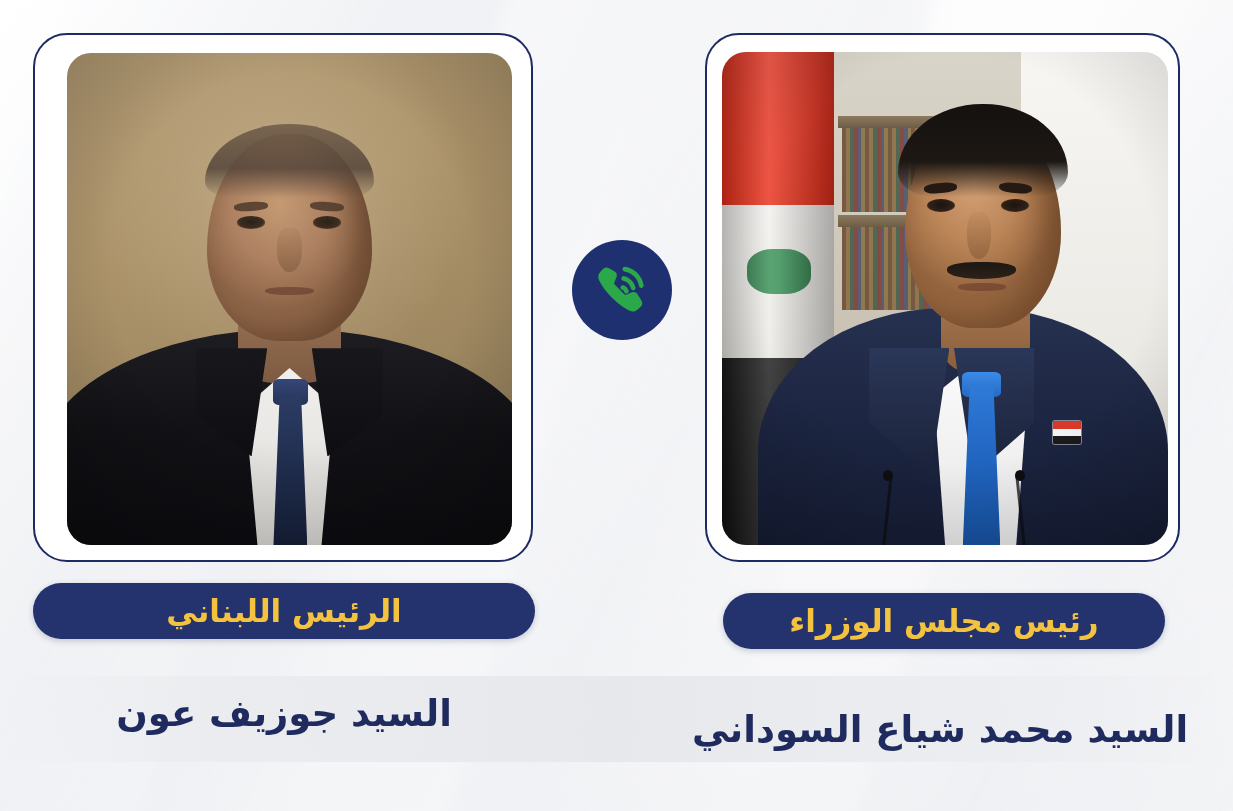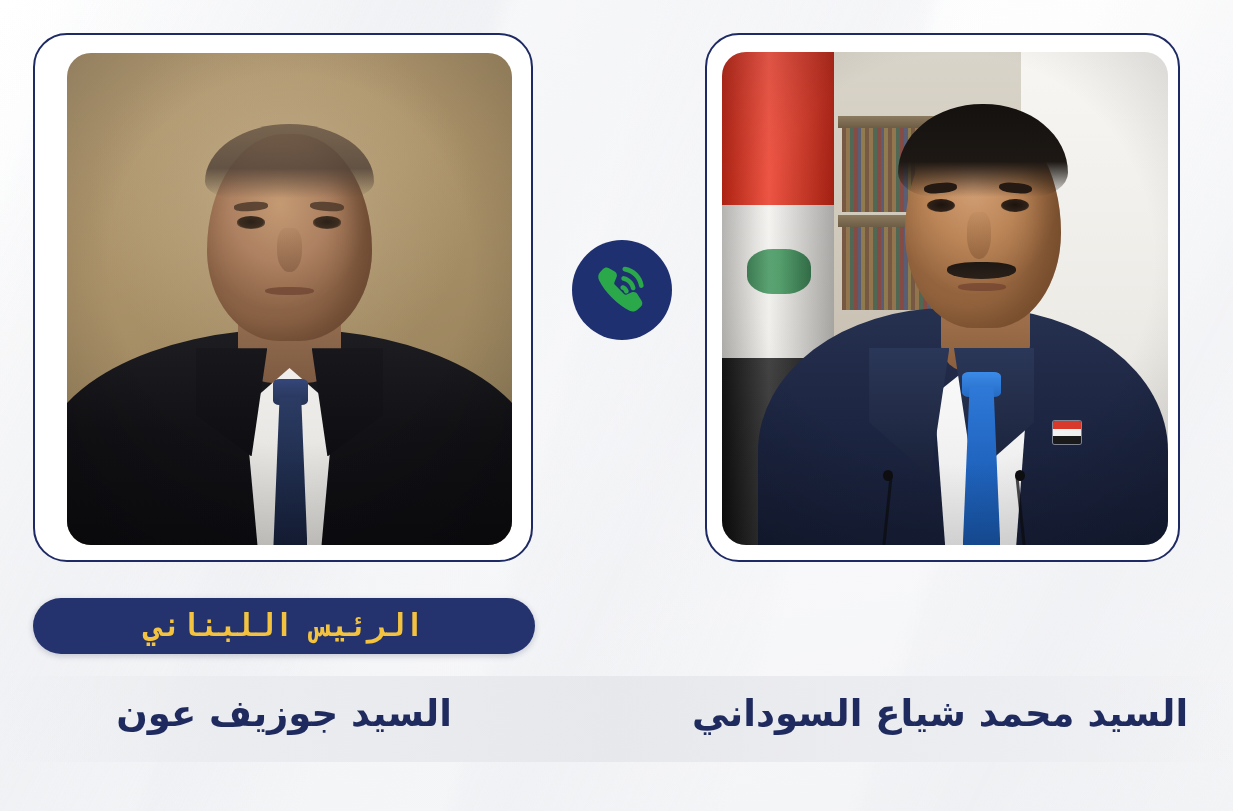--- a/index.html
+++ b/index.html
@@ -314,36 +314,36 @@
     align-items: center;
     justify-content: center;
     color: #f3c340;
     font-size: 31px;
     font-weight: bold;
     letter-spacing: 0;
     direction: rtl;
     white-space: nowrap;
     box-shadow: 0 2px 6px rgba(25,35,80,0.22);
   }
-  .pill.left  { left: 33px;  top: 598px;  width: 502px; font-family: Liberation Mono, monospace; }
+  .pill.left  { left: 33px;  top: 583px;  width: 502px; }
   .pill.right { left: 723px; top: 593px;  width: 442px; }
 
   
   .name {
     position: absolute;
     top: 692px;
     color: #1f2b5e;
     font-size: 37px;
     font-weight: bold;
     direction: rtl;
     white-space: nowrap;
     text-align: center;
   }
   .name.left  { left: 33px;  width: 502px; text-align: center; }
-  .name.right { left: 690px; width: 500px; }
+  .name.right { left: 690px; width: 500px; margin-top: 16px; }
 </style>
 </head>
 <body>
 
 <div id="stage">
 
   <div class="sheen s1"></div>
   <div class="sheen s4"></div>
   <div class="sheen s2"></div>
   <div class="sheen s3"></div>
@@ -417,18 +417,19 @@
         <path fill="#2aa84a" d="M18.6 9.5c-2.1-1.3-4.6-0.9-6.2 0.9l-3.1 3.4c-2 2.2-2.4 5.4-1 8.1 3.1 6.1 7.6 12.3 13.4 18.1 5.8 5.8 12 10.3 18.1 13.4 2.7 1.4 5.9 1 8.1-1l3.4-3.1c1.8-1.6 2.2-4.1 0.9-6.2l-4.2-6.8c-1.2-2-3.7-2.8-5.9-1.9l-5.3 2.2c-0.9 0.4-2 0.2-2.7-0.5l-9.4-9.4c-0.7-0.7-0.9-1.8-0.5-2.7l2.2-5.3c0.9-2.2 0.1-4.7-1.9-5.9z"></path>
         <path fill="#2aa84a" d="M35.2 8.1c-1.3-0.2-2.5 0.7-2.7 2-0.2 1.3 0.7 2.5 2 2.7 7.8 1.2 13.9 7.3 15.1 15.1 0.2 1.3 1.4 2.2 2.7 2 1.3-0.2 2.2-1.4 2-2.7C52.8 17.4 45.2 9.7 35.2 8.1z"></path>
         <path fill="#2aa84a" d="M34.3 17.7c-1.3-0.3-2.6 0.5-2.9 1.8-0.3 1.3 0.5 2.6 1.8 2.9 4 0.9 7.1 4 8 8 0.3 1.3 1.6 2.1 2.9 1.8 1.3-0.3 2.1-1.6 1.8-2.9C44.6 23.5 40.1 19 34.3 17.7z"></path>
         <path fill="#2aa84a" d="M33.5 27.2c-1.2-0.4-2.6 0.2-3 1.5-0.4 1.2 0.2 2.6 1.5 3 1.1 0.4 1.9 1.2 2.3 2.3 0.4 1.2 1.8 1.9 3 1.5 1.2-0.4 1.9-1.8 1.5-3C37.9 30.1 36 28.1 33.5 27.2z"></path>
       </svg>
     </span>
   </div>
 
   <div class="pill left">الرئيس اللبناني</div>
 
+  <div class="pill right">رئيس مجلس الوزراء</div>
 
   <div class="name left">السيد جوزيف عون</div>
 
   <div class="name right">السيد محمد شياع السوداني</div>
 
 </div>
 
 </body></html>

